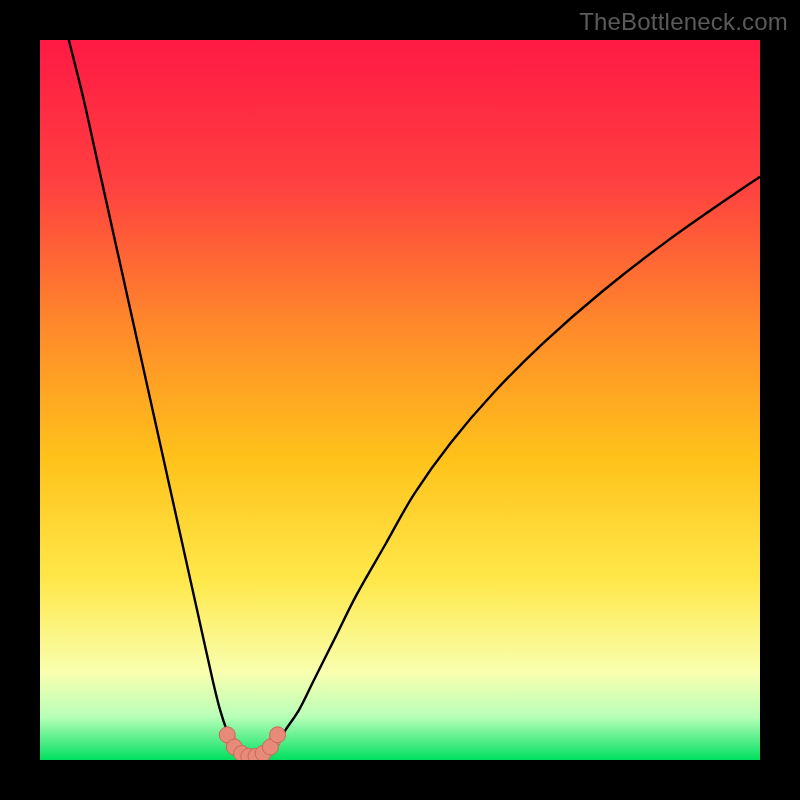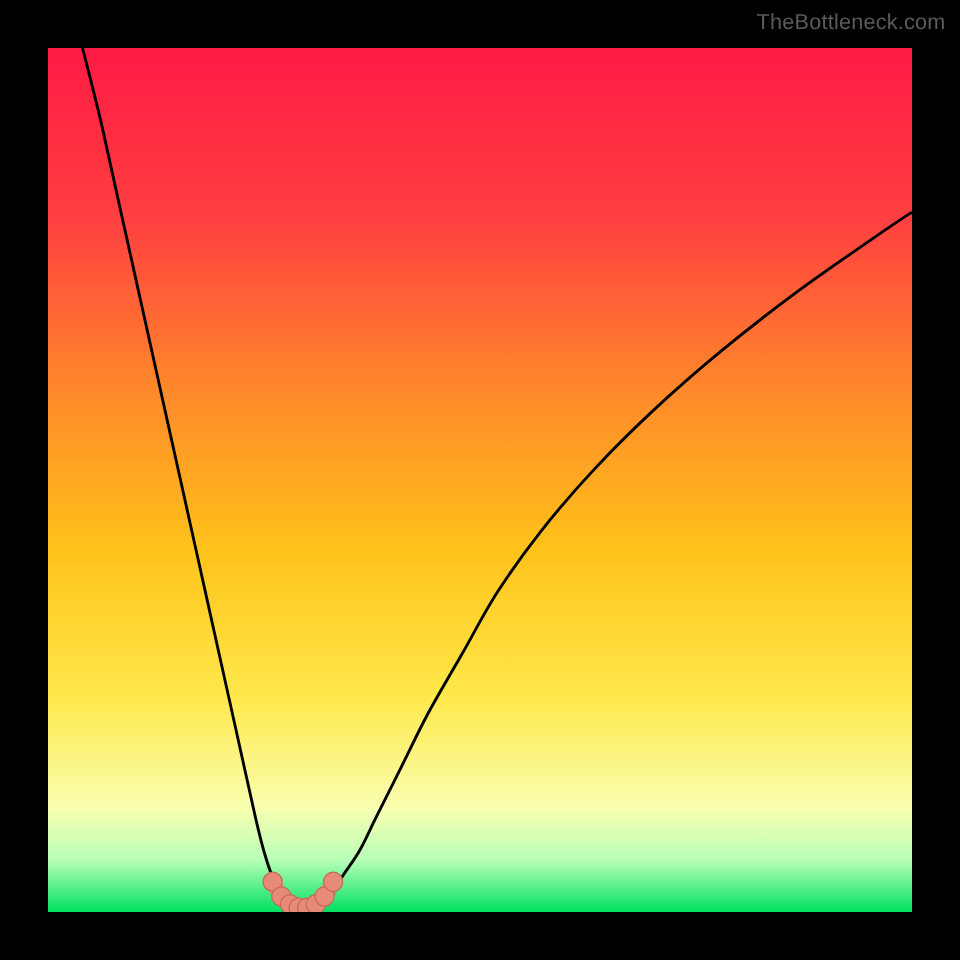--- a/index.html
+++ b/index.html
@@ -22,21 +22,21 @@
     top: 40px;
     width: 720px;
     height: 720px;
     overflow: hidden;
   }
   .watermark {
     position: absolute;
     top: 8px;
     right: 12px;
     color: #5b5b5b;
-    font-size: 18px;
+    font-size: 24px;
     font-weight: 500;
     letter-spacing: 0.2px;
   }
   svg { display: block; }
 </style>
 </head>
 <body>
 
 <div class="frame">
 

